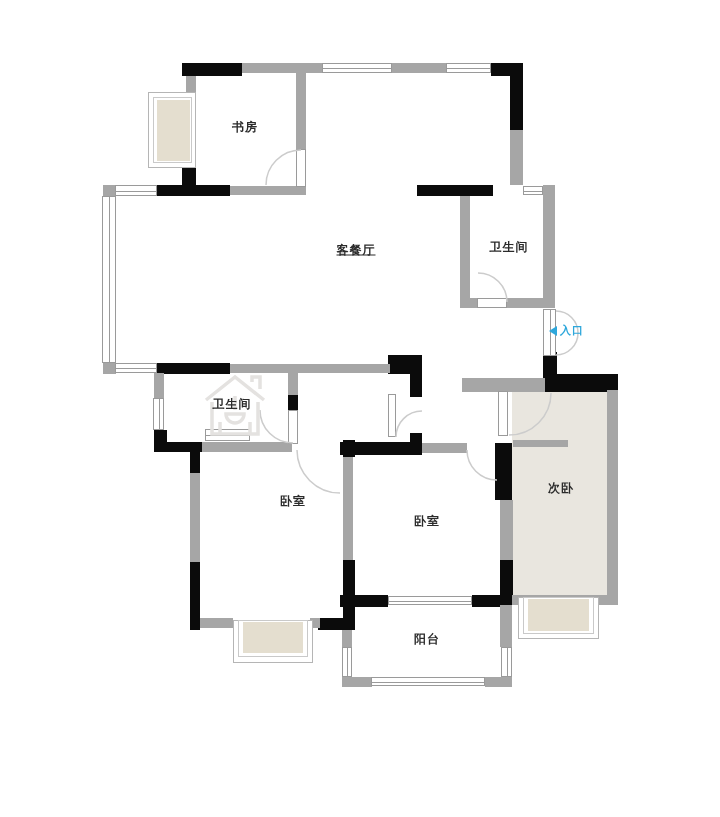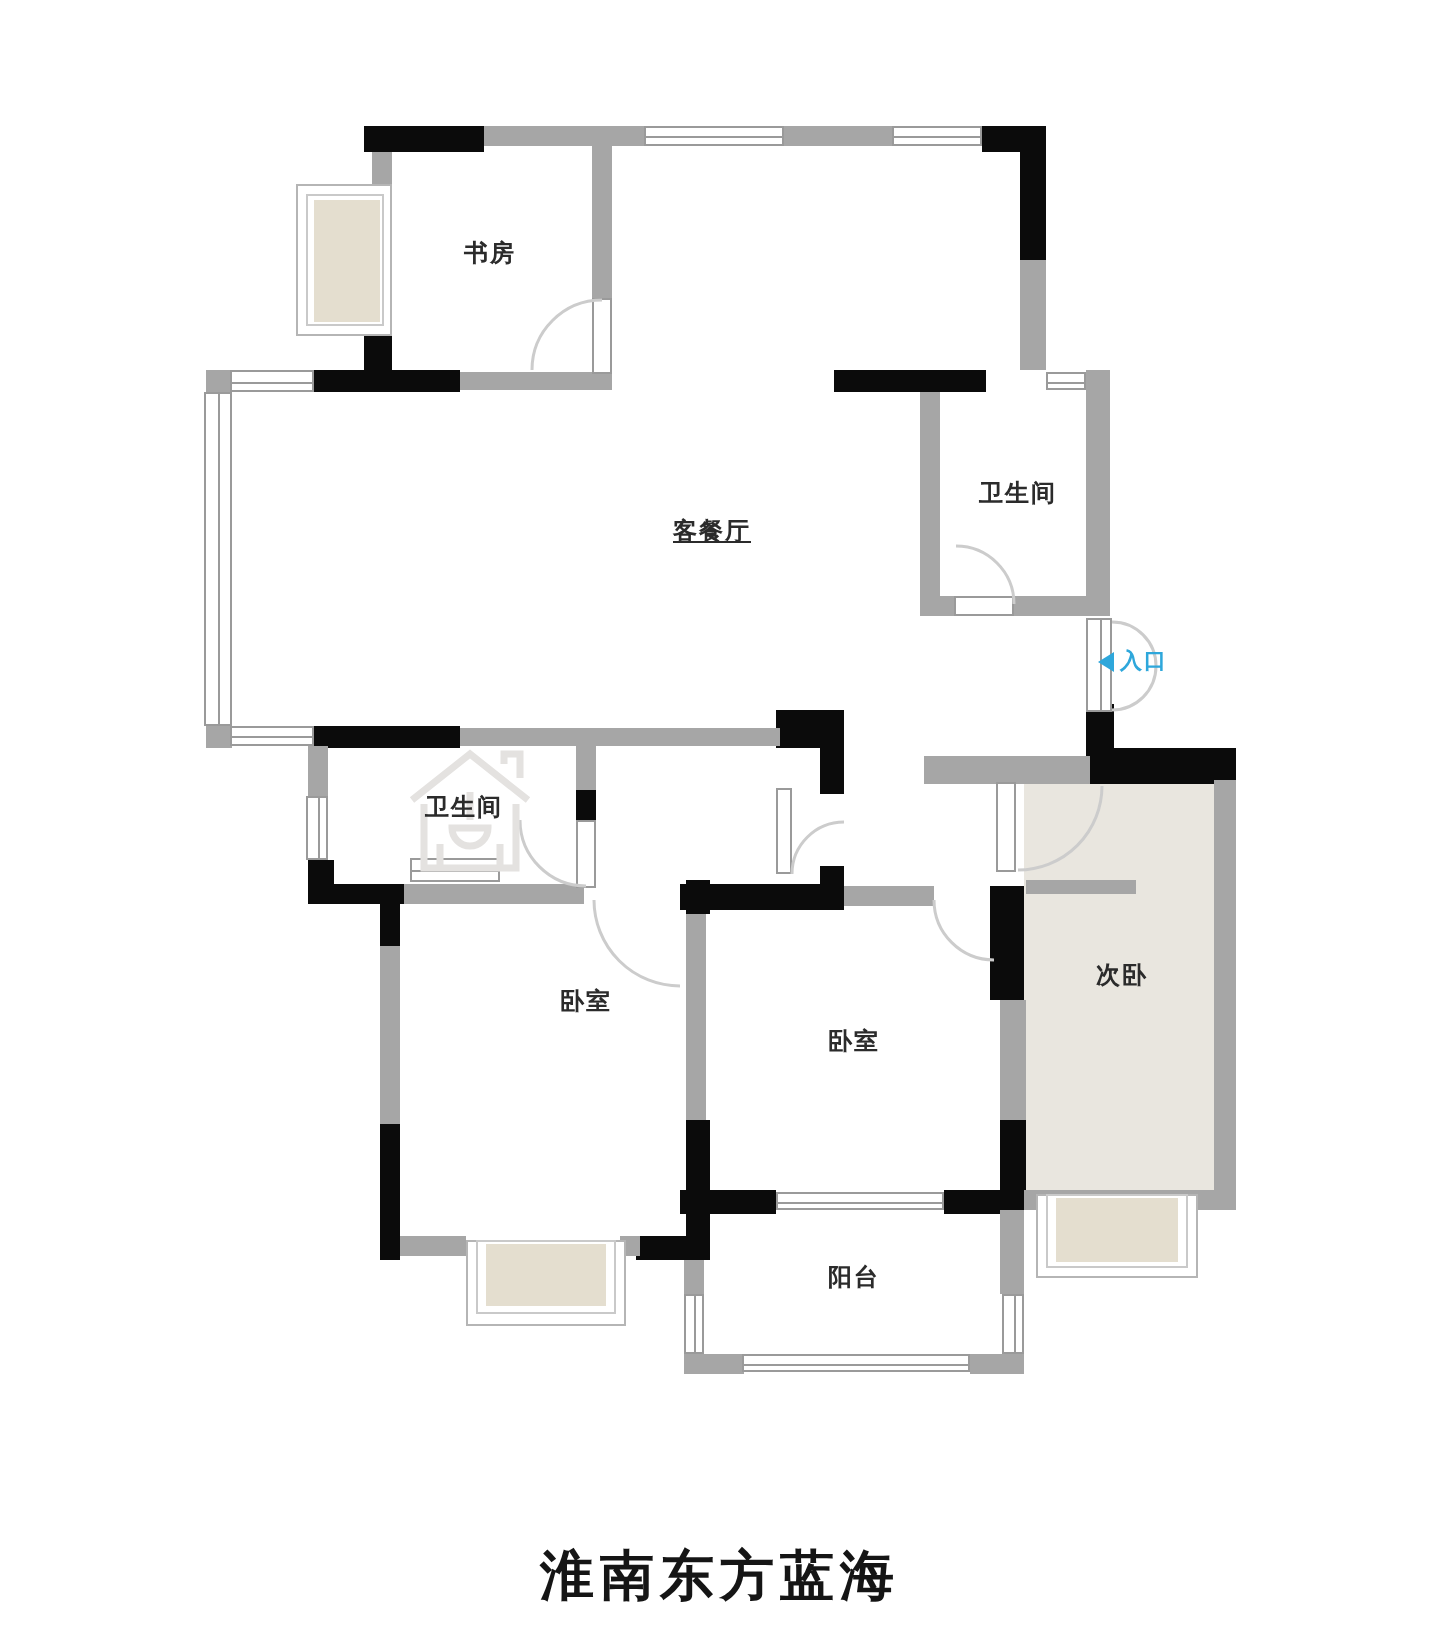--- a/index.html
+++ b/index.html
@@ -156,28 +156,27 @@
       <path d="M 6 28 L 35 5 L 64 28"></path>
       <path d="M 52 10 L 52 5 L 60 5 L 60 17"></path>
       <path d="M 12 30 L 12 62 L 58 62 L 58 30"></path>
       <path d="M 35 24 L 35 38"></path>
       <path d="M 26 42 a 9 9 0 0 0 18 0 Z"></path>
       <path d="M 20 62 L 20 50 M 50 62 L 50 50"></path>
     </g>
   </svg>
 
   <div class="lbl" style="left:245px;top:127px;">书房</div>
-  <div class="lbl" style="left:356px;top:266px;text-decoration:underline;">客餐厅</div>
+  <div class="lbl" style="left:356px;top:250px;text-decoration:underline;">客餐厅</div>
   <div class="lbl" style="left:509px;top:247px;">卫生间</div>
   <div class="lbl" style="left:232px;top:404px;">卫生间</div>
   <div class="lbl" style="left:293px;top:501px;">卧室</div>
   <div class="lbl" style="left:427px;top:521px;">卧室</div>
   <div class="lbl" style="left:561px;top:488px;">次卧</div>
   <div class="lbl" style="left:427px;top:639px;">阳台</div>
 
   <div class="ent">
     <span class="ent-arrow"></span>
     <span class="ent-lbl">入口</span>
   </div>
 
-  <div class="title">淮南东方蓝海</div>
 
 </div>
 
 </body></html>

